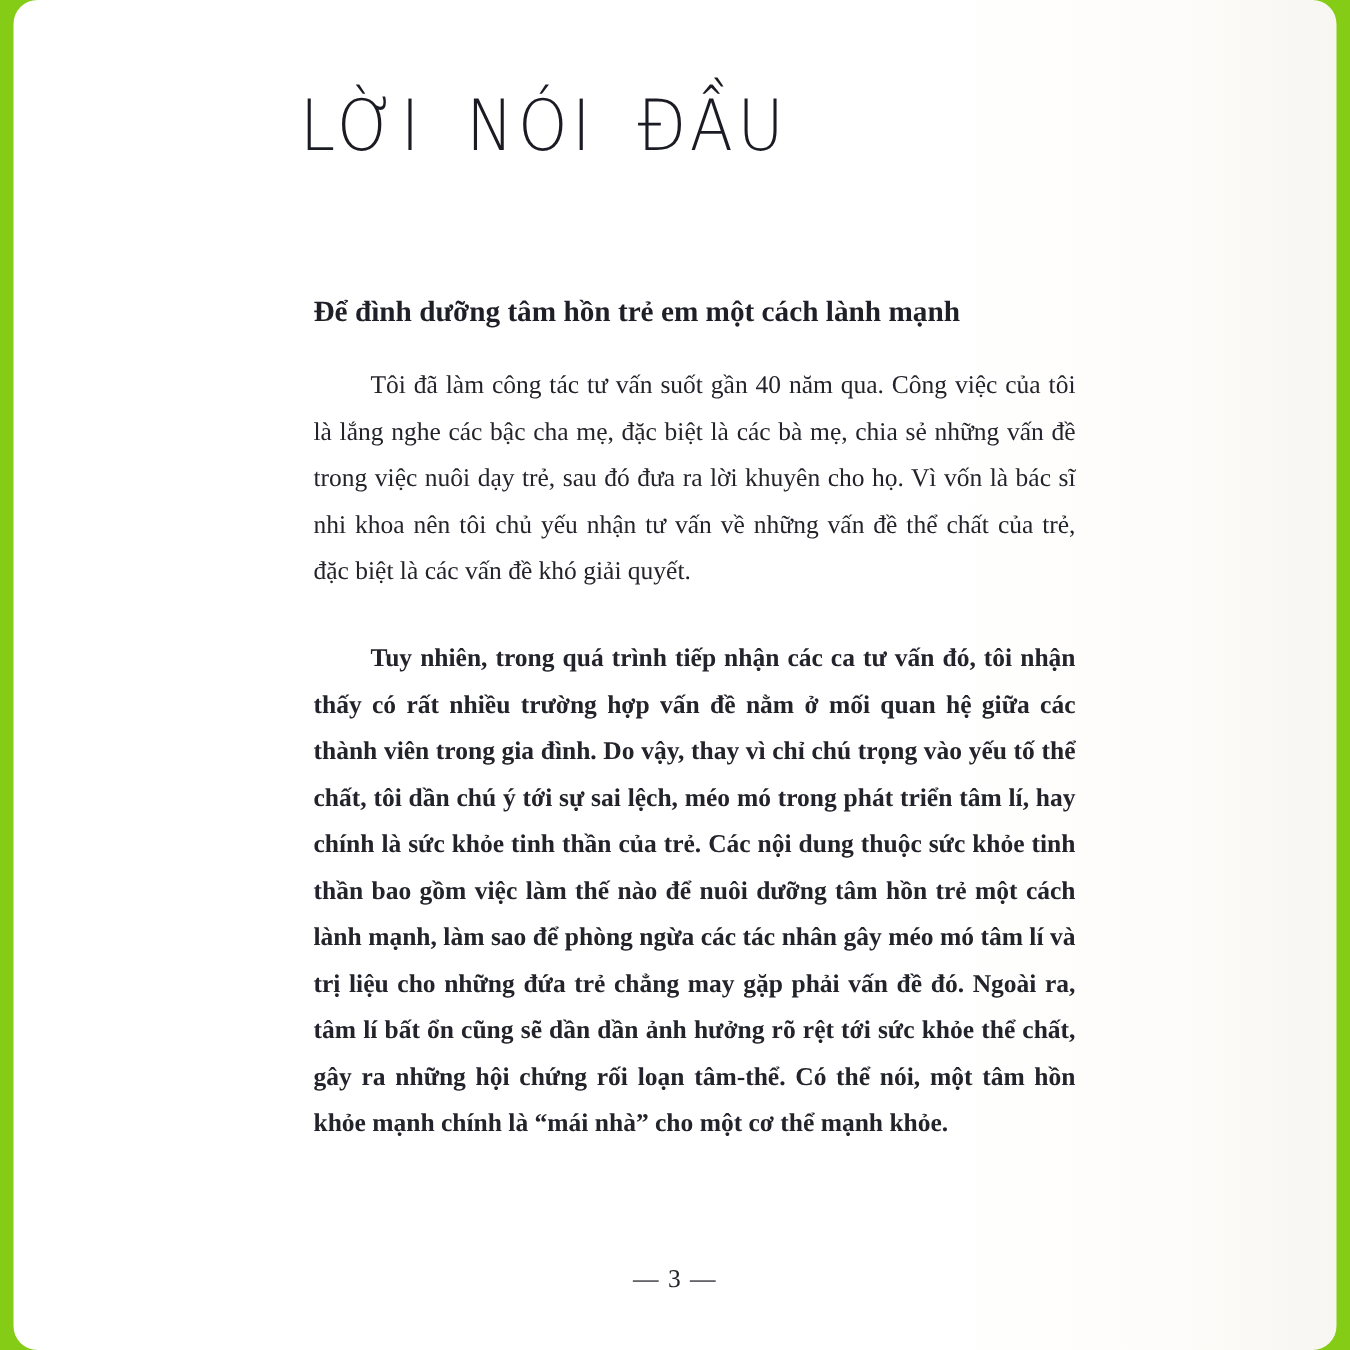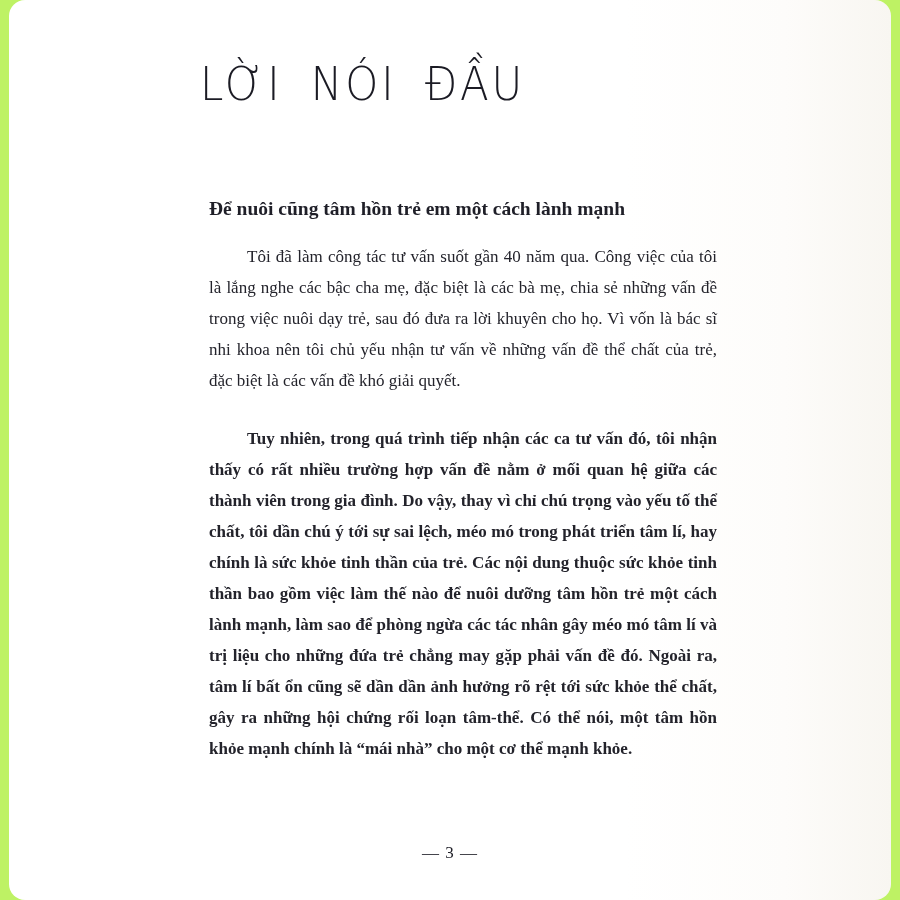--- a/index.html
+++ b/index.html
@@ -4,21 +4,21 @@
 <style>
   html, body {
     margin: 0;
     padding: 0;
     background: #000000;
   }
   .canvas {
     position: relative;
     width: 900px;
     height: 900px;
-    background: #bef264;
+    background: #84cc16;
     overflow: hidden;
     margin: 0 auto;
   }
   .page {
     position: absolute;
     left: 9px;
     right: 9px;
     top: 0;
     bottom: 0;
     background: linear-gradient(90deg, #ffffff 0%, #ffffff 70%, #fdfcfa 88%, #f8f6f1 100%);
@@ -81,21 +81,21 @@
     letter-spacing: 1px;
   }
 </style>
 </head>
 <body>
 
 <div class="canvas">
   <div class="page">
     <h1 class="title">LỜI NÓI ĐẦU</h1>
 
-    <h2 class="heading">Để nuôi cũng tâm hồn trẻ em một cách lành mạnh</h2>
+    <h2 class="heading">Để đình dưỡng tâm hồn trẻ em một cách lành mạnh</h2>
 
     <div class="body-text">
       <p class="para">Tôi đã làm công tác tư vấn suốt gần 40 năm qua. Công việc của tôi là lắng nghe các bậc cha mẹ, đặc biệt là các bà mẹ, chia sẻ những vấn đề trong việc nuôi dạy trẻ, sau đó đưa ra lời khuyên cho họ. Vì vốn là bác sĩ nhi khoa nên tôi chủ yếu nhận tư vấn về những vấn đề thể chất của trẻ, đặc biệt là các vấn đề khó giải quyết.</p>
       <p class="para">Tuy nhiên, trong quá trình tiếp nhận các ca tư vấn đó, tôi nhận thấy có rất nhiều trường hợp vấn đề nằm ở mối quan hệ giữa các thành viên trong gia đình. Do vậy, thay vì chỉ chú trọng vào yếu tố thể chất, tôi dần chú ý tới sự sai lệch, méo mó trong phát triển tâm lí, hay chính là sức khỏe tinh thần của trẻ. Các nội dung thuộc sức khỏe tinh thần bao gồm việc làm thế nào để nuôi dưỡng tâm hồn trẻ một cách lành mạnh, làm sao để phòng ngừa các tác nhân gây méo mó tâm lí và trị liệu cho những đứa trẻ chẳng may gặp phải vấn đề đó. Ngoài ra, tâm lí bất ổn cũng sẽ dần dần ảnh hưởng rõ rệt tới sức khỏe thể chất, gây ra những hội chứng rối loạn tâm-thể. Có thể nói, một tâm hồn khỏe mạnh chính là “mái nhà” cho một cơ thể mạnh khỏe.</p>
     </div>
 
     <div class="page-number">— 3 —</div>
   </div>
 </div>
 

